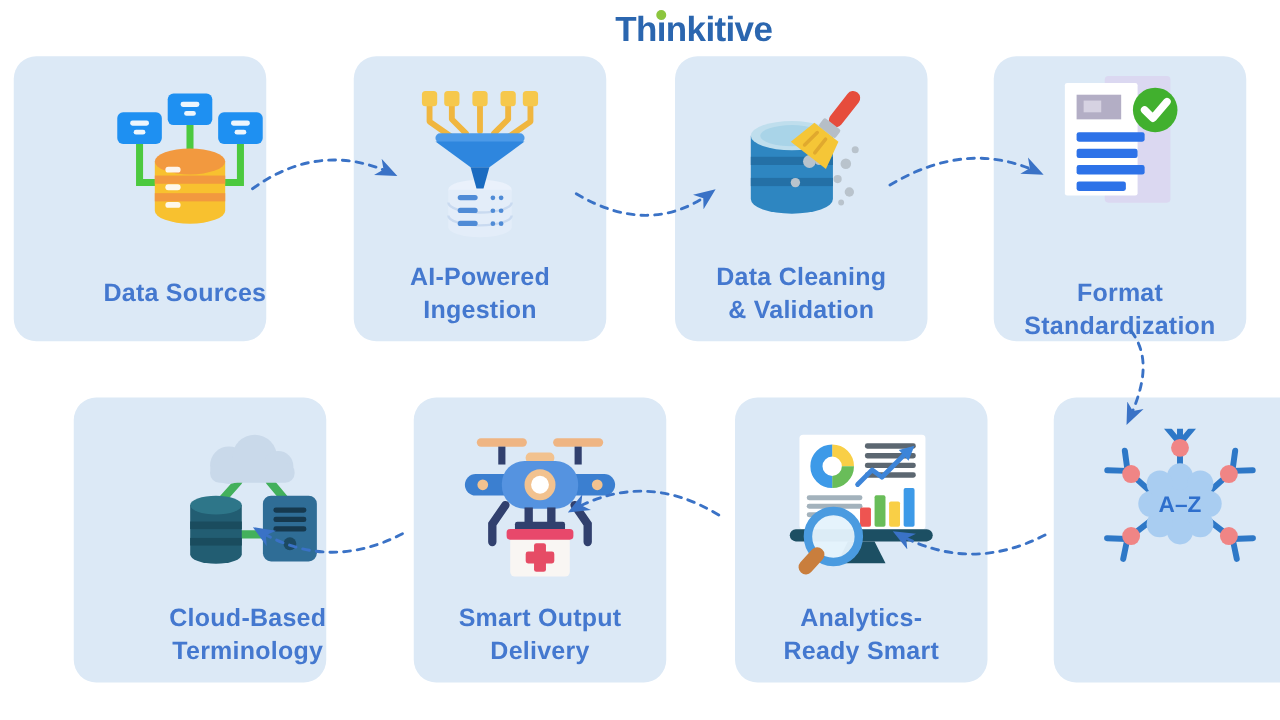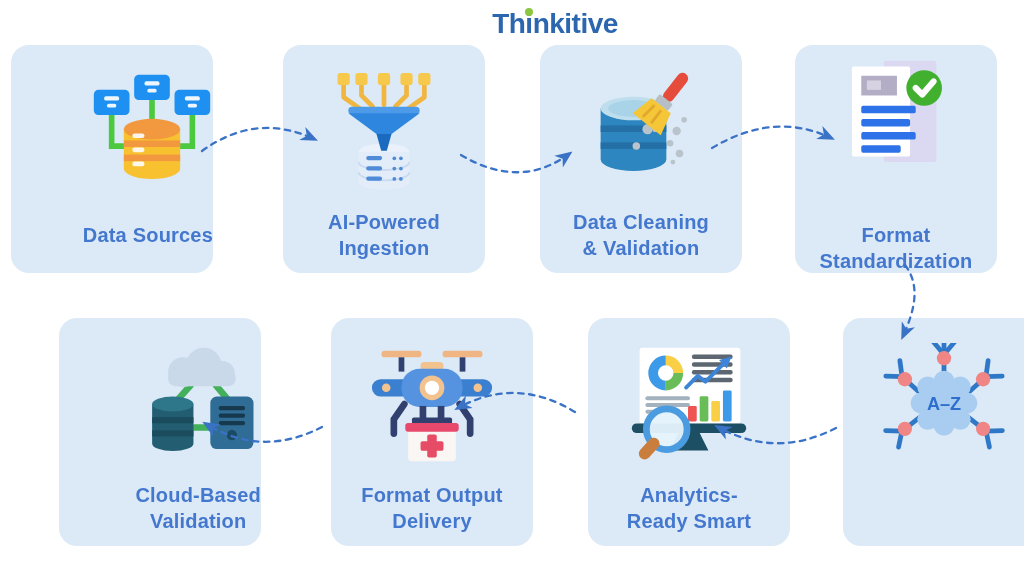--- a/index.html
+++ b/index.html
@@ -188,21 +188,21 @@
         <rect x="76" y="56" width="46" height="56" rx="7" fill="#2f6d96"></rect>
         <g fill="#16394e">
           <rect x="85" y="66" width="28" height="4.5" rx="2"></rect>
           <rect x="85" y="74" width="28" height="4.5" rx="2"></rect>
           <rect x="85" y="82" width="28" height="4.5" rx="2"></rect>
         </g>
         <circle cx="99" cy="97" r="5.5" fill="#1c4a63"></circle>
       </svg>
     </div>
     <div class="card-label">Cloud-Based
-Validation</div>
+Terminology</div>
   </div>
 
   <div class="card c1 r1">
     <div class="icon-wrap">
       <svg width="124" height="124" viewBox="0 0 130 130">
         <rect x="12" y="8" width="42" height="7" rx="3.5" fill="#efb583"></rect>
         <rect x="76" y="8" width="42" height="7" rx="3.5" fill="#efb583"></rect>
         <rect x="30" y="15" width="6" height="15" fill="#31406e"></rect>
         <rect x="94" y="15" width="6" height="15" fill="#31406e"></rect>
         <g stroke="#31406e" stroke-width="7" stroke-linecap="round" fill="none">
@@ -218,21 +218,21 @@
         <circle cx="113" cy="47" r="4.5" fill="#f2c28f"></circle>
         <rect x="52" y="66" width="7" height="16" fill="#31406e"></rect>
         <rect x="71" y="66" width="7" height="16" fill="#31406e"></rect>
         <rect x="44" y="78" width="42" height="8" rx="2" fill="#31406e"></rect>
         <rect x="40" y="88" width="50" height="36" rx="4" fill="#f9f6f3"></rect>
         <rect x="37" y="84" width="56" height="9" rx="3" fill="#e8486b"></rect>
         <rect x="60" y="96" width="10" height="24" rx="2" fill="#e64c65"></rect>
         <rect x="53" y="103" width="24" height="10" rx="2" fill="#e64c65"></rect>
       </svg>
     </div>
-    <div class="card-label">Format Output
+    <div class="card-label">Smart Output
 Delivery</div>
   </div>
 
   <div class="card c2 r1">
     <div class="icon-wrap">
       <svg width="126" height="126" viewBox="0 0 130 130">
         <rect x="14" y="6" width="104" height="78" rx="3" fill="#ffffff"></rect>
         <g fill="none" stroke-width="10">
           <path d="M41 19 A13 13 0 0 1 54 32" stroke="#f9cf46"></path>
           <path d="M54 32 A13 13 0 0 1 41 45" stroke="#69bd59"></path>

